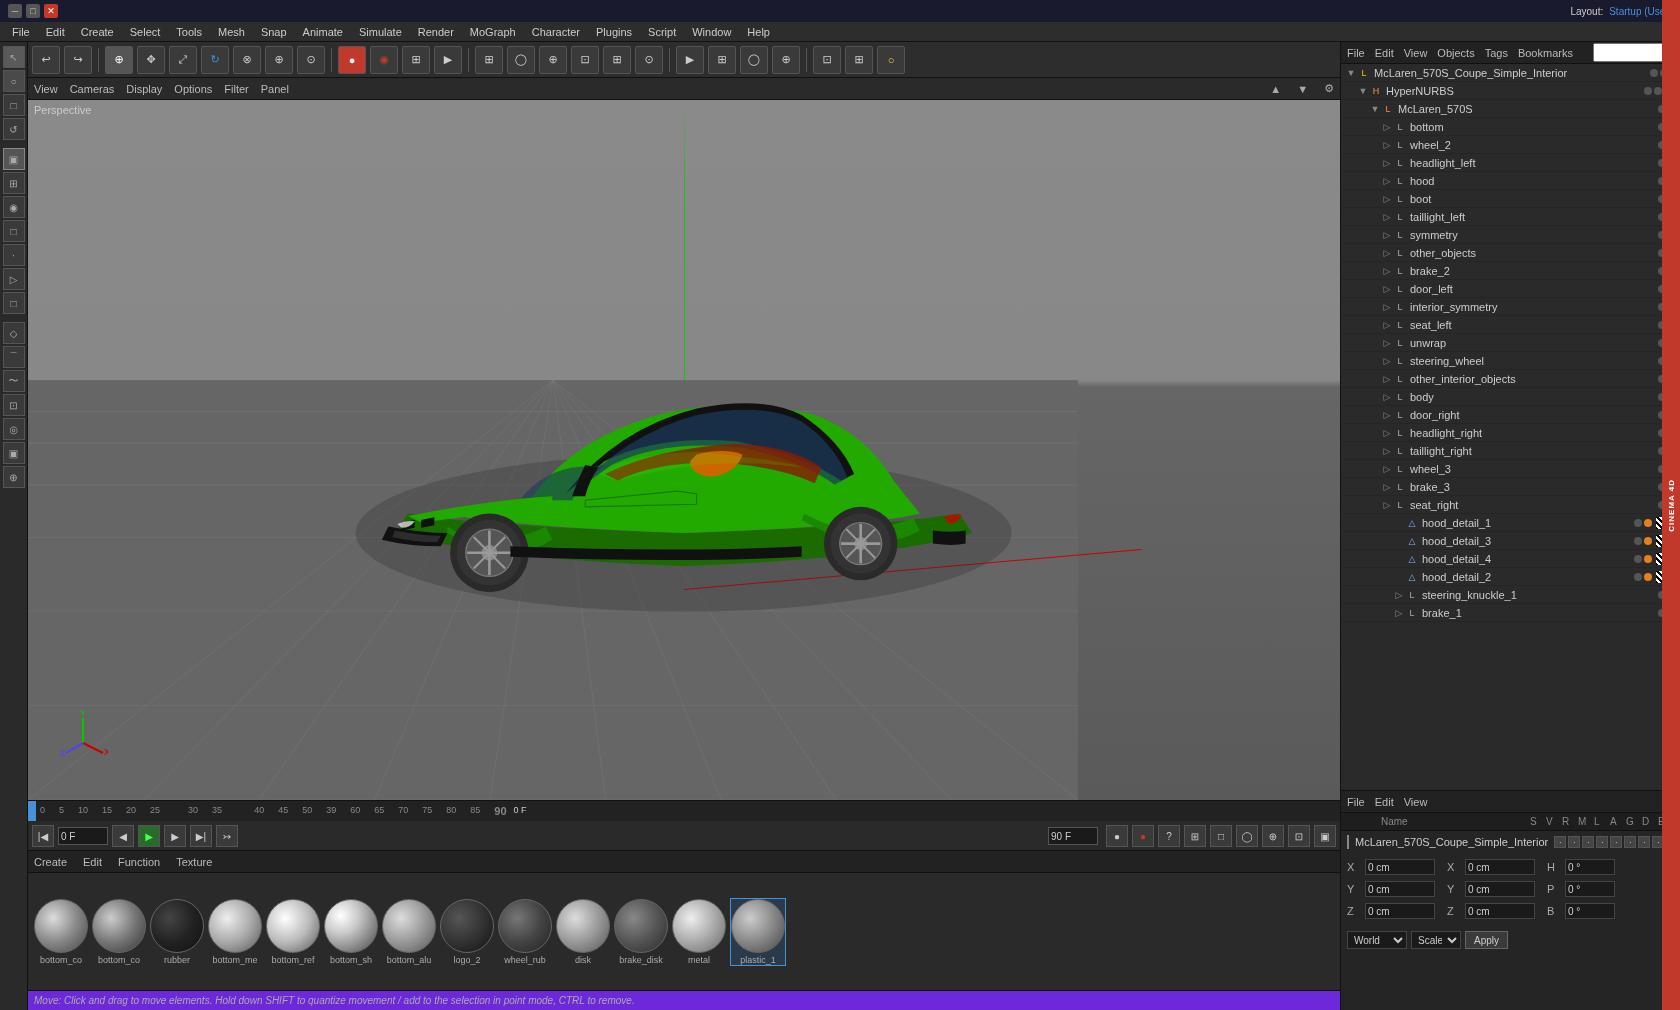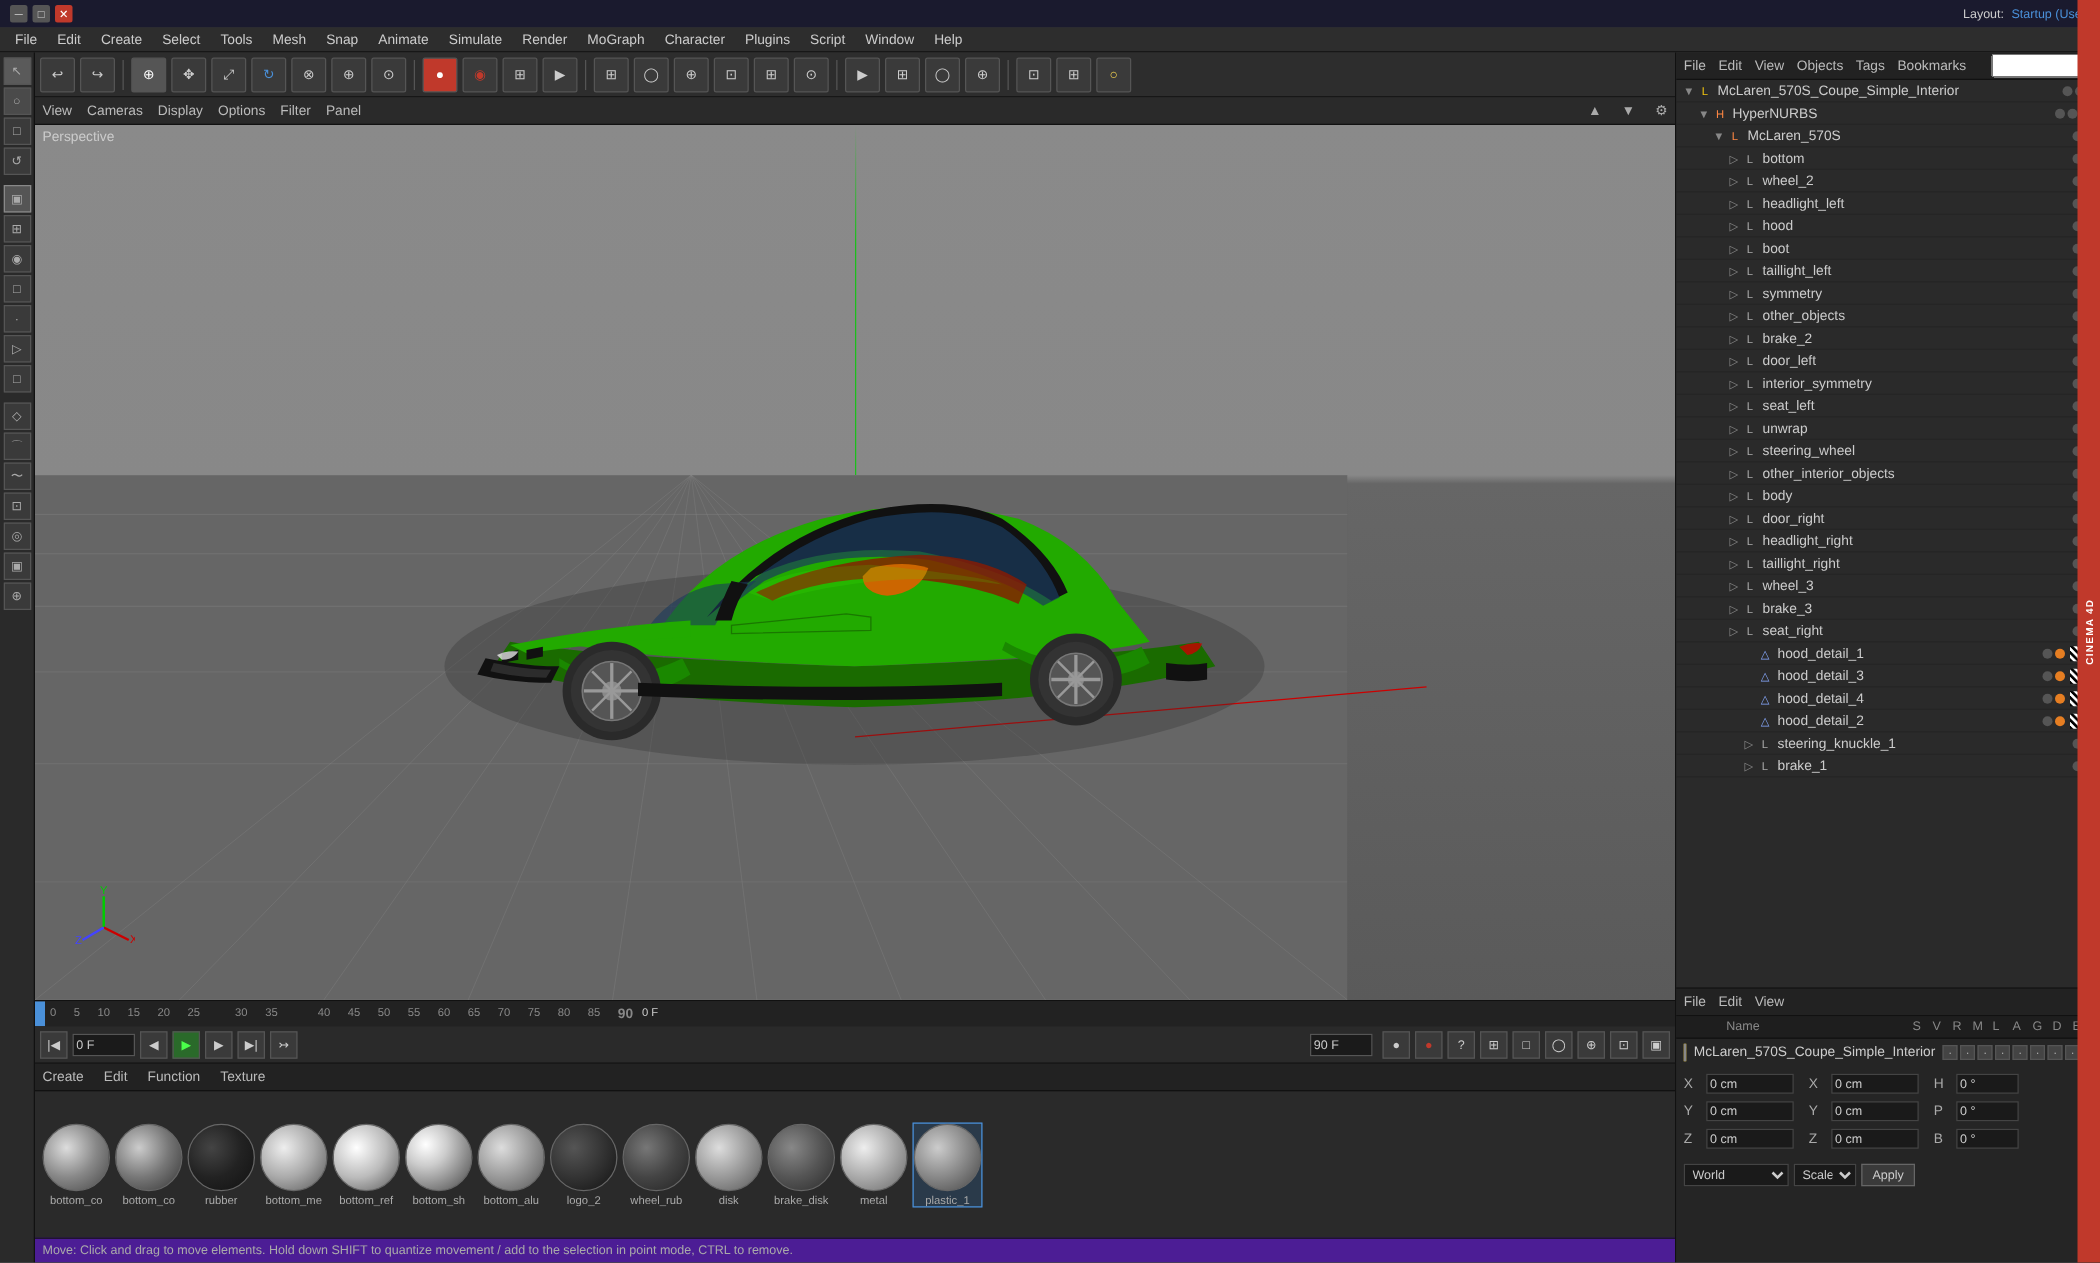--- a/index.html
+++ b/index.html
@@ -55,21 +55,21 @@
     
     #material-bar { height: 140px; background: #2a2a2a; border-top: 1px solid #111; display: flex; flex-direction: column; }
     #mat-header { height: 22px; background: #222; display: flex; align-items: center; padding: 0 6px; gap: 16px; border-bottom: 1px solid #111; }
     .mat-menu { color: #bbb; cursor: pointer; font-size: 11px; }
     #mat-content { flex: 1; display: flex; align-items: center; padding: 4px 6px; gap: 4px; overflow: hidden; }
     .mat-item { display: flex; flex-direction: column; align-items: center; cursor: pointer; }
     .mat-sphere { width: 54px; height: 54px; border-radius: 50%; border: 1px solid #666; margin-bottom: 2px; }
     .mat-label { font-size: 9px; color: #aaa; text-align: center; max-width: 54px; overflow: hidden; white-space: nowrap; text-overflow: ellipsis; }
 
     
-    #statusbar { height: 20px; background: #4c1d95; border-top: 1px solid #111; display: flex; align-items: center; padding: 0 6px; color: #aaa; font-size: 10px; }
+    #statusbar { height: 20px; background: #6d28d9; border-top: 1px solid #111; display: flex; align-items: center; padding: 0 6px; color: #aaa; font-size: 10px; font-style: italic; }
 
     
     #right-panel { width: 340px; background: #2a2a2a; border-left: 1px solid #111; display: flex; flex-direction: column; }
 
     
     #obj-manager { flex: 1; display: flex; flex-direction: column; overflow: hidden; }
     #obj-header { height: 22px; background: #222; display: flex; align-items: center; padding: 0 6px; gap: 10px; border-bottom: 1px solid #111; }
     .obj-menu { color: #bbb; cursor: pointer; font-size: 11px; }
     #obj-tree { flex: 1; overflow-y: auto; background: #2a2a2a; }
     .obj-row { display: flex; align-items: center; height: 18px; padding-left: 4px; cursor: pointer; border-bottom: 1px solid #252525; }
@@ -98,21 +98,21 @@
     .attr-icon { width: 12px; height: 12px; background: #444; border: 1px solid #555; font-size: 8px; display: flex; align-items: center; justify-content: center; }
     #coord-panel { padding: 4px 6px; }
     .coord-row { display: flex; align-items: center; height: 20px; gap: 4px; margin-bottom: 2px; }
     .coord-label { width: 14px; color: #aaa; font-size: 11px; }
     .coord-input { width: 70px; height: 16px; background: #1a1a1a; border: 1px solid #444; color: #ccc; font-size: 10px; padding: 0 2px; }
     .coord-label2 { width: 14px; color: #aaa; font-size: 11px; margin-left: 8px; }
     .coord-input2 { width: 70px; height: 16px; background: #1a1a1a; border: 1px solid #444; color: #ccc; font-size: 10px; padding: 0 2px; }
     .coord-label3 { width: 14px; color: #aaa; font-size: 11px; margin-left: 8px; }
     .coord-input3 { width: 50px; height: 16px; background: #1a1a1a; border: 1px solid #444; color: #ccc; font-size: 10px; padding: 0 2px; }
     #world-scale-row { display: flex; align-items: center; padding: 4px 6px; gap: 4px; }
-    .world-select { height: 18px; background: #1a1a1a; border: 1px solid #444; color: #ccc; font-size: 10px; padding: 0 2px; width: 84px; }
+    .world-select { height: 18px; background: #1a1a1a; border: 1px solid #444; color: #ccc; font-size: 10px; padding: 0 2px; width: 60px; }
     .scale-select { height: 18px; background: #1a1a1a; border: 1px solid #444; color: #ccc; font-size: 10px; padding: 0 2px; width: 50px; }
     .apply-btn { height: 18px; background: #3a3a3a; border: 1px solid #666; color: #ccc; font-size: 10px; padding: 0 8px; cursor: pointer; }
 
     
     ::-webkit-scrollbar { width: 8px; height: 8px; }
     ::-webkit-scrollbar-track { background: #1a1a1a; }
     ::-webkit-scrollbar-thumb { background: #555; border-radius: 2px; }
 
     
     #grid-svg { position: absolute; bottom: 0; left: 0; right: 0; height: 60%; }
@@ -361,21 +361,21 @@
             <span style="font-size:9px;color:#888;margin-right:14px;">5</span>
             <span style="font-size:9px;color:#888;margin-right:14px;">10</span>
             <span style="font-size:9px;color:#888;margin-right:14px;">15</span>
             <span style="font-size:9px;color:#888;margin-right:14px;">20</span>
             <span style="font-size:9px;color:#888;margin-right:28px;">25</span>
             <span style="font-size:9px;color:#888;margin-right:14px;">30</span>
             <span style="font-size:9px;color:#888;margin-right:32px;">35</span>
             <span style="font-size:9px;color:#888;margin-right:14px;">40</span>
             <span style="font-size:9px;color:#888;margin-right:14px;">45</span>
             <span style="font-size:9px;color:#888;margin-right:14px;">50</span>
-            <span style="font-size:9px;color:#888;margin-right:14px;">55</span>
+            <span style="font-size:9px;color:#888;margin-right:14px;">39</span>
             <span style="font-size:9px;color:#888;margin-right:14px;">60</span>
             <span style="font-size:9px;color:#888;margin-right:14px;">65</span>
             <span style="font-size:9px;color:#888;margin-right:14px;">70</span>
             <span style="font-size:9px;color:#888;margin-right:14px;">75</span>
             <span style="font-size:9px;color:#888;margin-right:14px;">80</span>
             <span style="font-size:9px;color:#888;margin-right:14px;">85</span>
             <span style="font-size:11px;color:#888;margin-right:7px;font-weight:bold;">90</span>
             <span style="font-size:9px;color:#ccc;">0 F</span>
           </div>
         </div>

